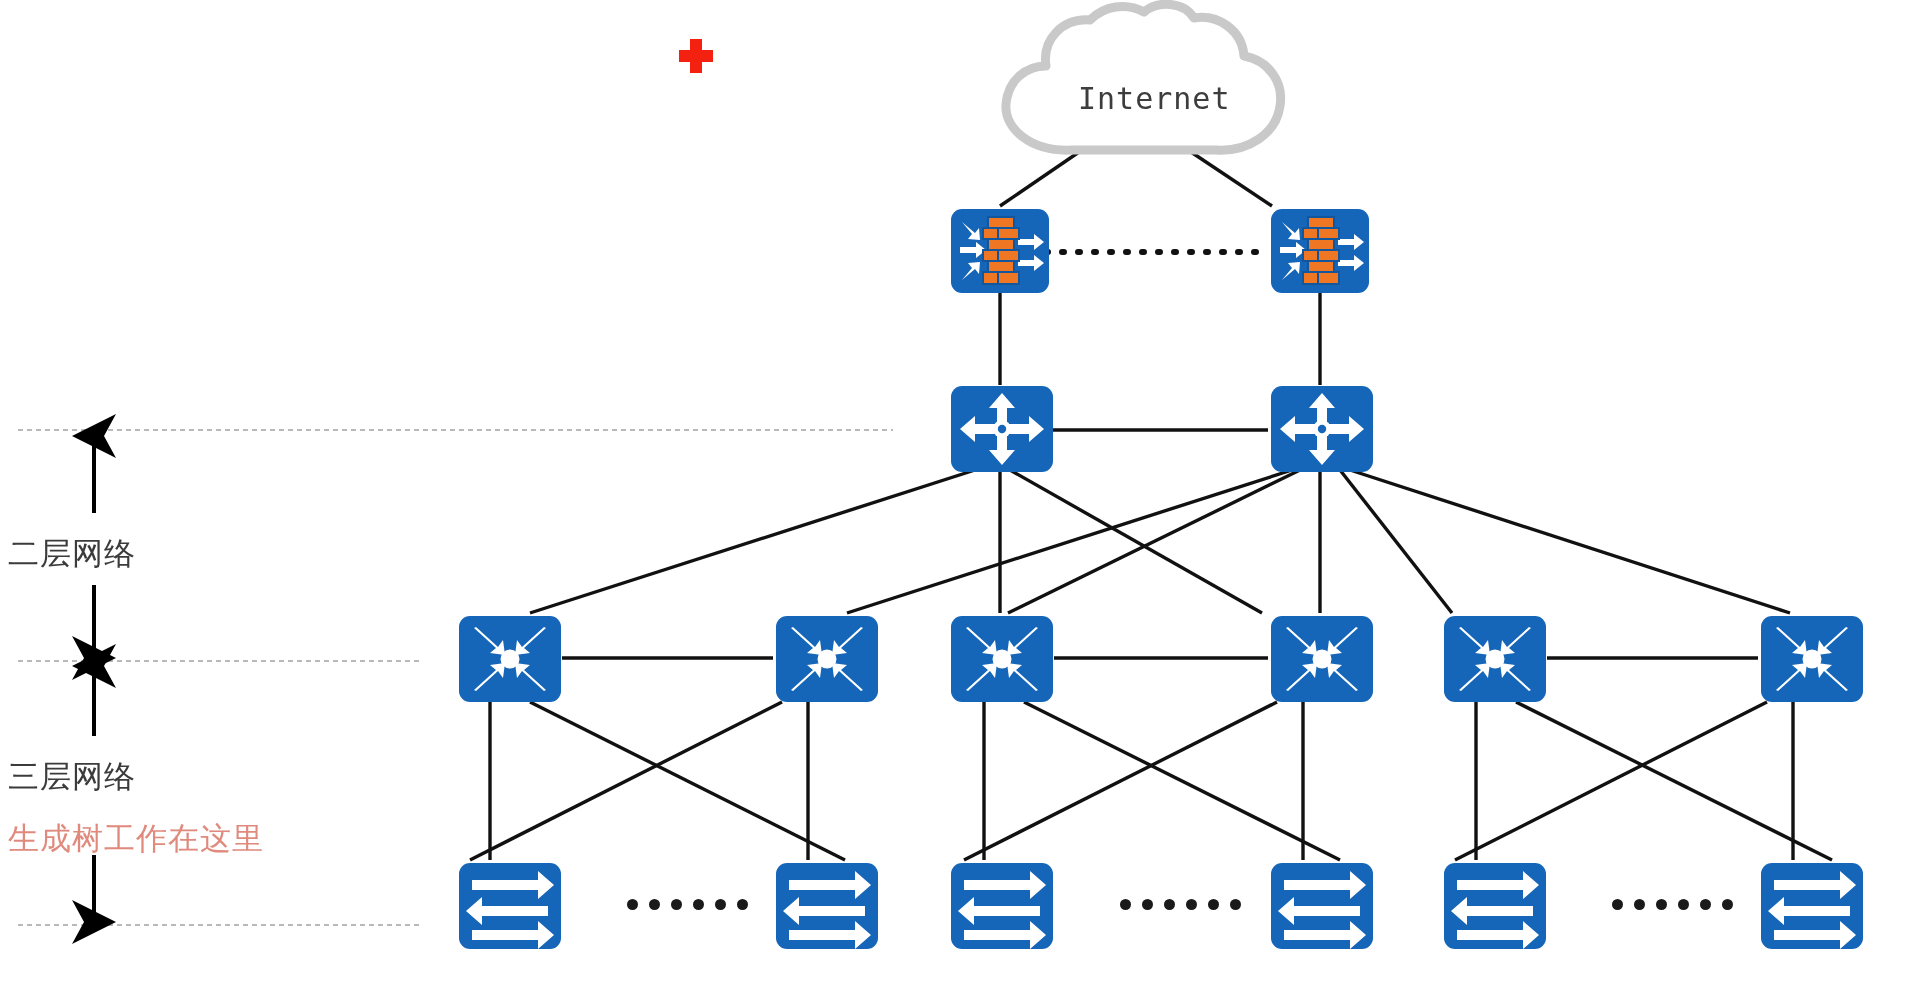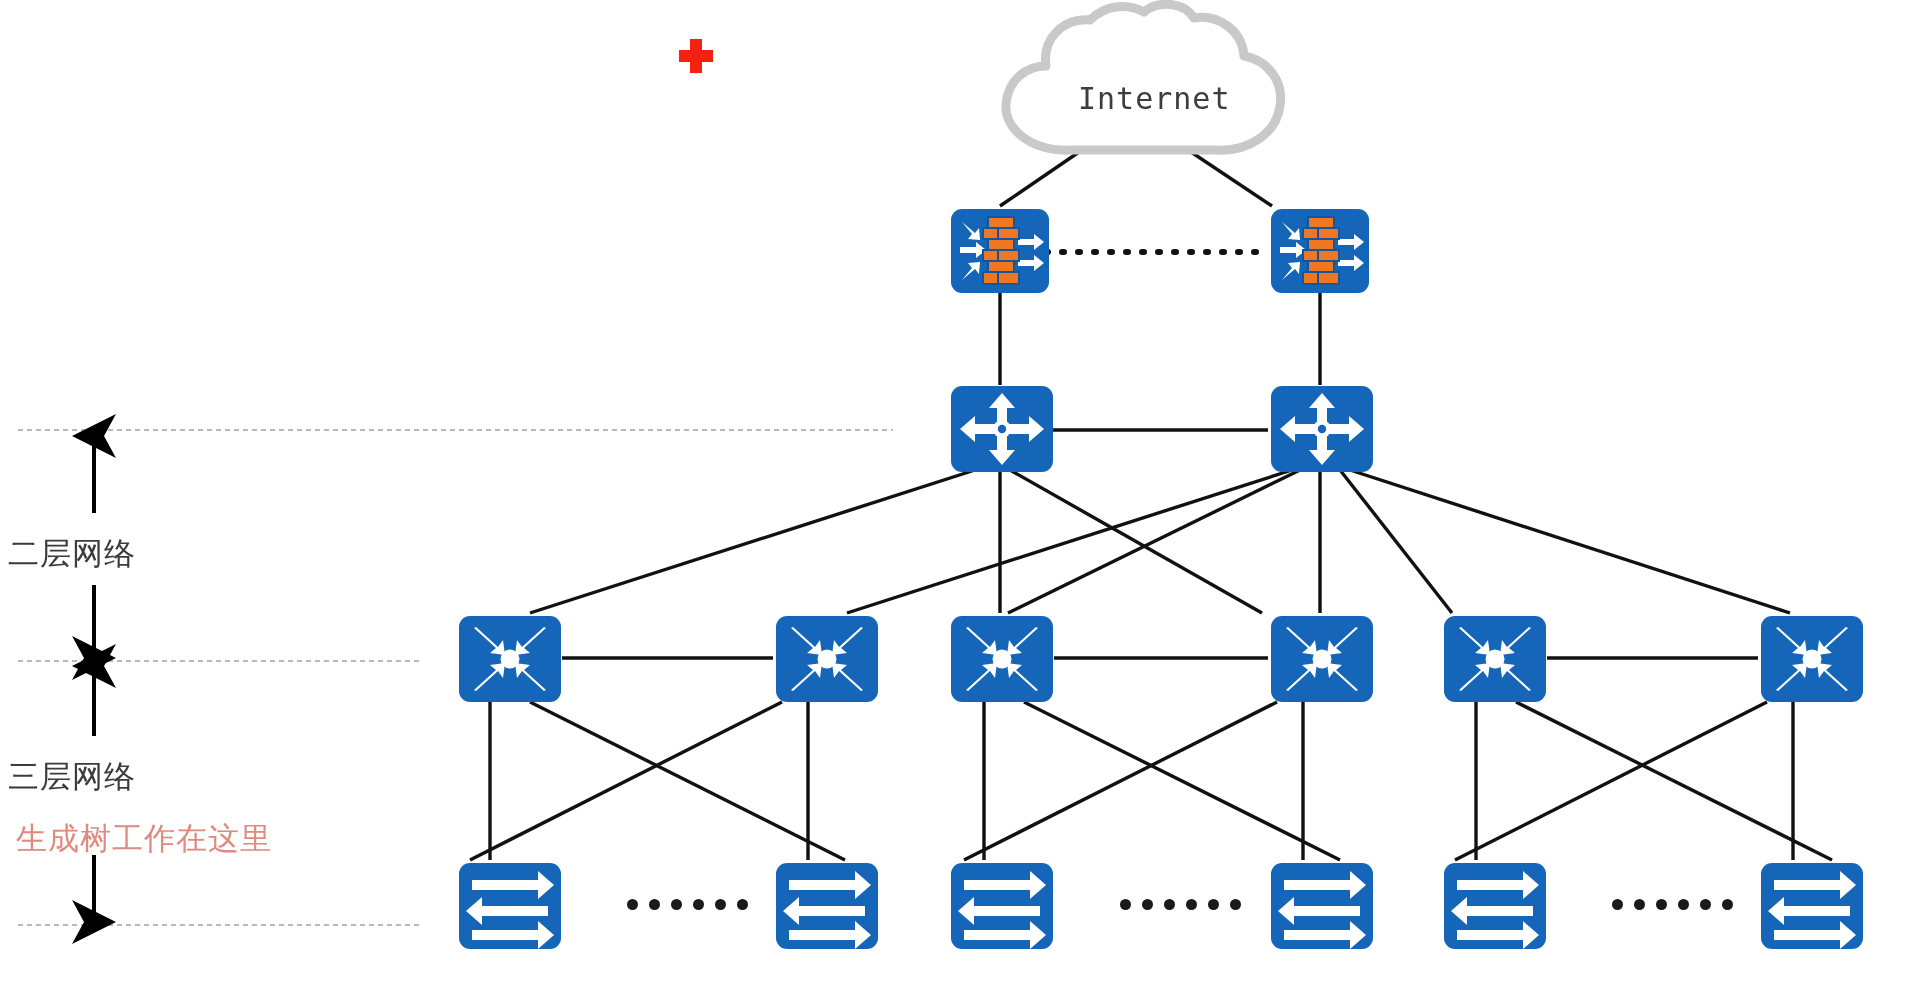--- a/index.html
+++ b/index.html
@@ -297,15 +297,15 @@
     <i></i>
       <i></i>
       <i></i>
       <i></i>
       <i></i>
       <i></i>
   </div>
 
   <div class="label zone-label" style="left:8px;top:533px;">二层网络</div>
   <div class="label zone-label" style="left:8px;top:756px;">三层网络</div>
-  <div class="label zone-label-red" style="left:16px;top:818px;">生成树工作在这里</div>
+  <div class="label zone-label-red" style="left:8px;top:818px;">生成树工作在这里</div>
 
 </div>
 
 </body></html>

